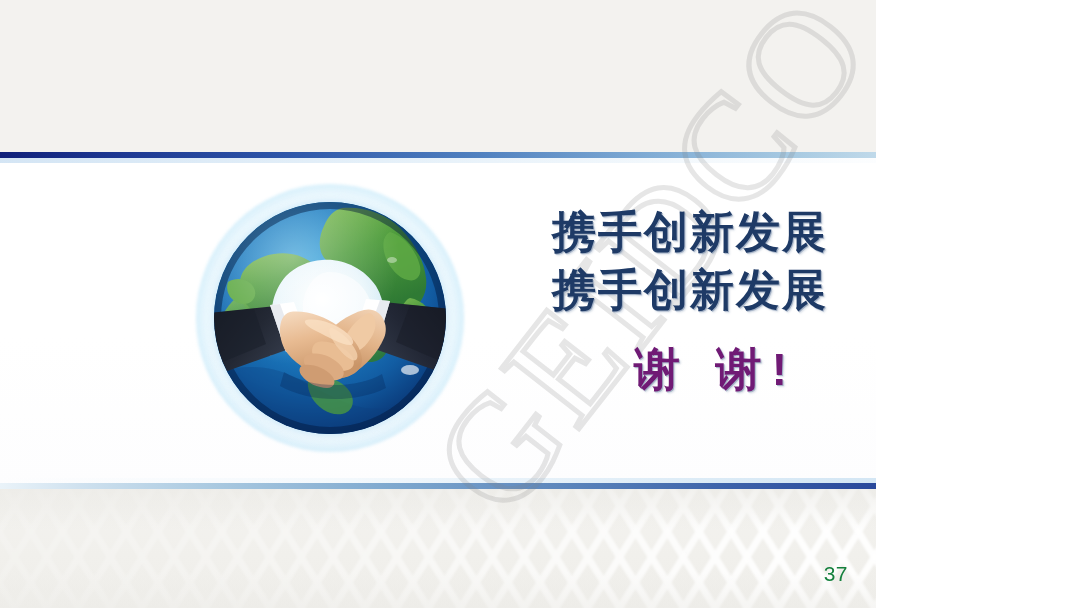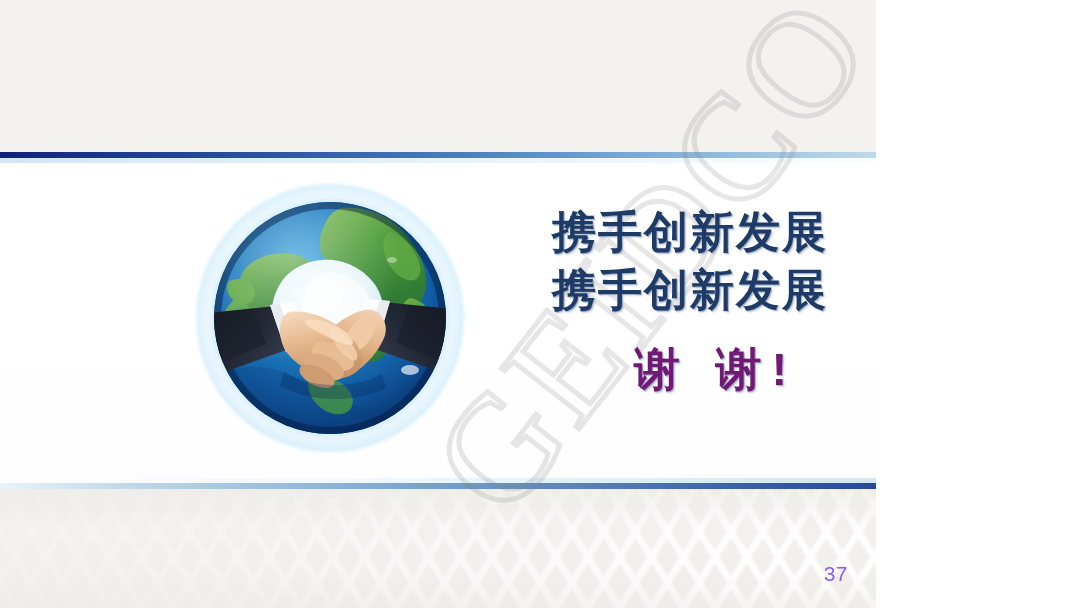--- a/index.html
+++ b/index.html
@@ -241,21 +241,21 @@
   }
 
   
   .page-number {
     position: absolute;
     right: 28px;
     bottom: 22px;
     z-index: 8;
     font-family: "Liberation Sans", "DejaVu Sans", sans-serif;
     font-size: 21px;
-    color: #8b5cf6;
+    color: #15803d;
     letter-spacing: 0.5px;
   }
 </style>
 </head>
 <body>
 
 <div id="slide">
 
   <div class="top-band"></div>
 

